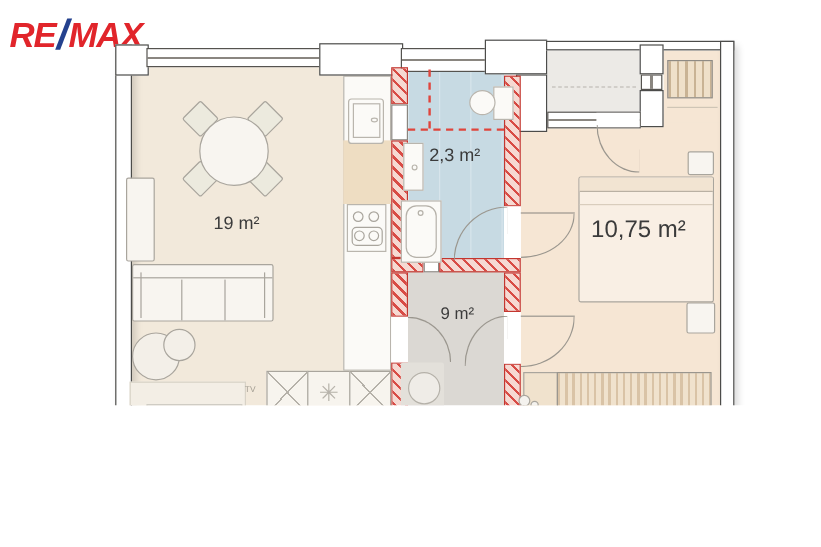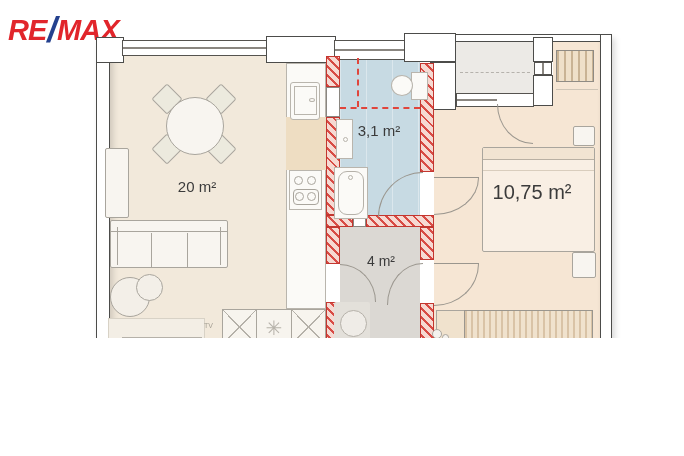--- a/index.html
+++ b/index.html
@@ -177,18 +177,18 @@
       <div class="abs stripes" style="left:28px;top:0;width:129px;height:34px;"></div>
     </div>
     <div class="abs circ" style="left:432px;top:329px;width:10px;height:10px;background:#f4f2ee;border:1px solid #a9a59d;"></div>
     <div class="abs circ" style="left:442px;top:334px;width:7px;height:7px;background:#f4f2ee;border:1px solid #a9a59d;"></div>
     <div class="abs arc arc-br" style="left:434px;top:178px;width:45px;height:37px;"></div>
     <div class="abs" style="left:434px;top:177px;width:45px;height:1px;background:#9a968e;"></div>
     <div class="abs arc arc-br" style="left:434px;top:264px;width:45px;height:42px;"></div>
     <div class="abs" style="left:434px;top:263px;width:45px;height:1px;background:#9a968e;"></div>
     <div class="abs arc arc-bl" style="left:497px;top:104px;width:36px;height:40px;"></div>
 
-    <span class="abs lab" style="left:197px;top:186px;font-size:15px;">20 m²</span>
-    <span class="abs lab" style="left:379px;top:130px;font-size:15px;">3,1 m²</span>
-    <span class="abs lab" style="left:381px;top:261px;font-size:14px;">4 m²</span>
+    <span class="abs lab" style="left:197px;top:186px;font-size:15px;">19 m²</span>
+    <span class="abs lab" style="left:379px;top:130px;font-size:15px;">2,3 m²</span>
+    <span class="abs lab" style="left:381px;top:261px;font-size:14px;">9 m²</span>
     <span class="abs lab" style="left:532px;top:192px;font-size:20px;">10,75 m²</span>
   </div>
 </div>
 
 </body></html>

